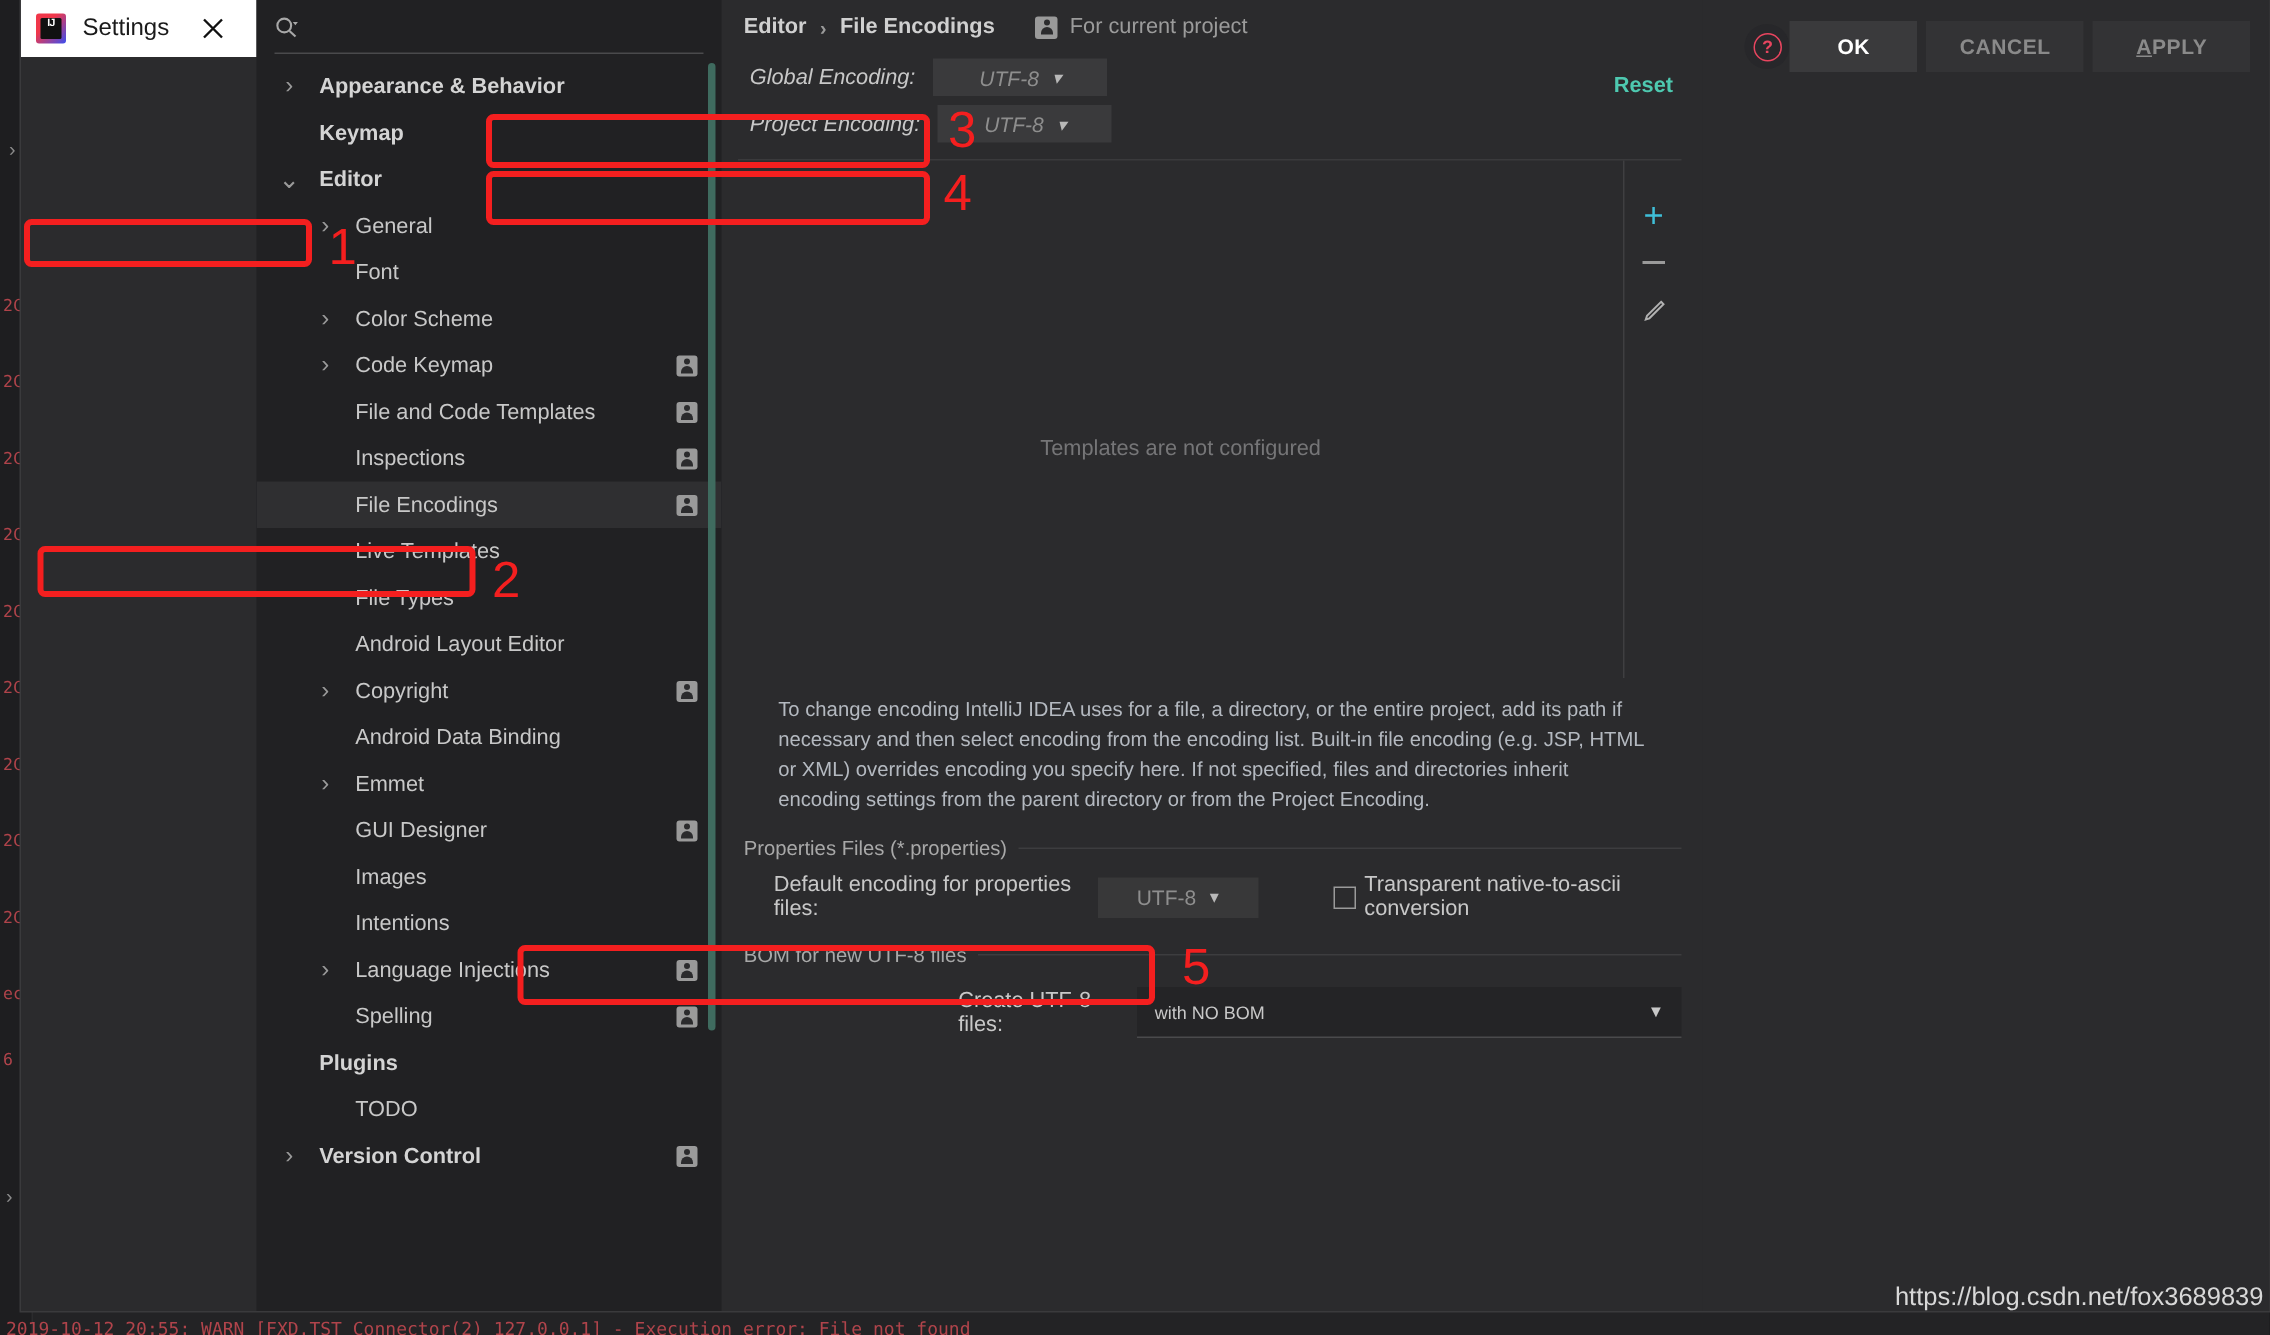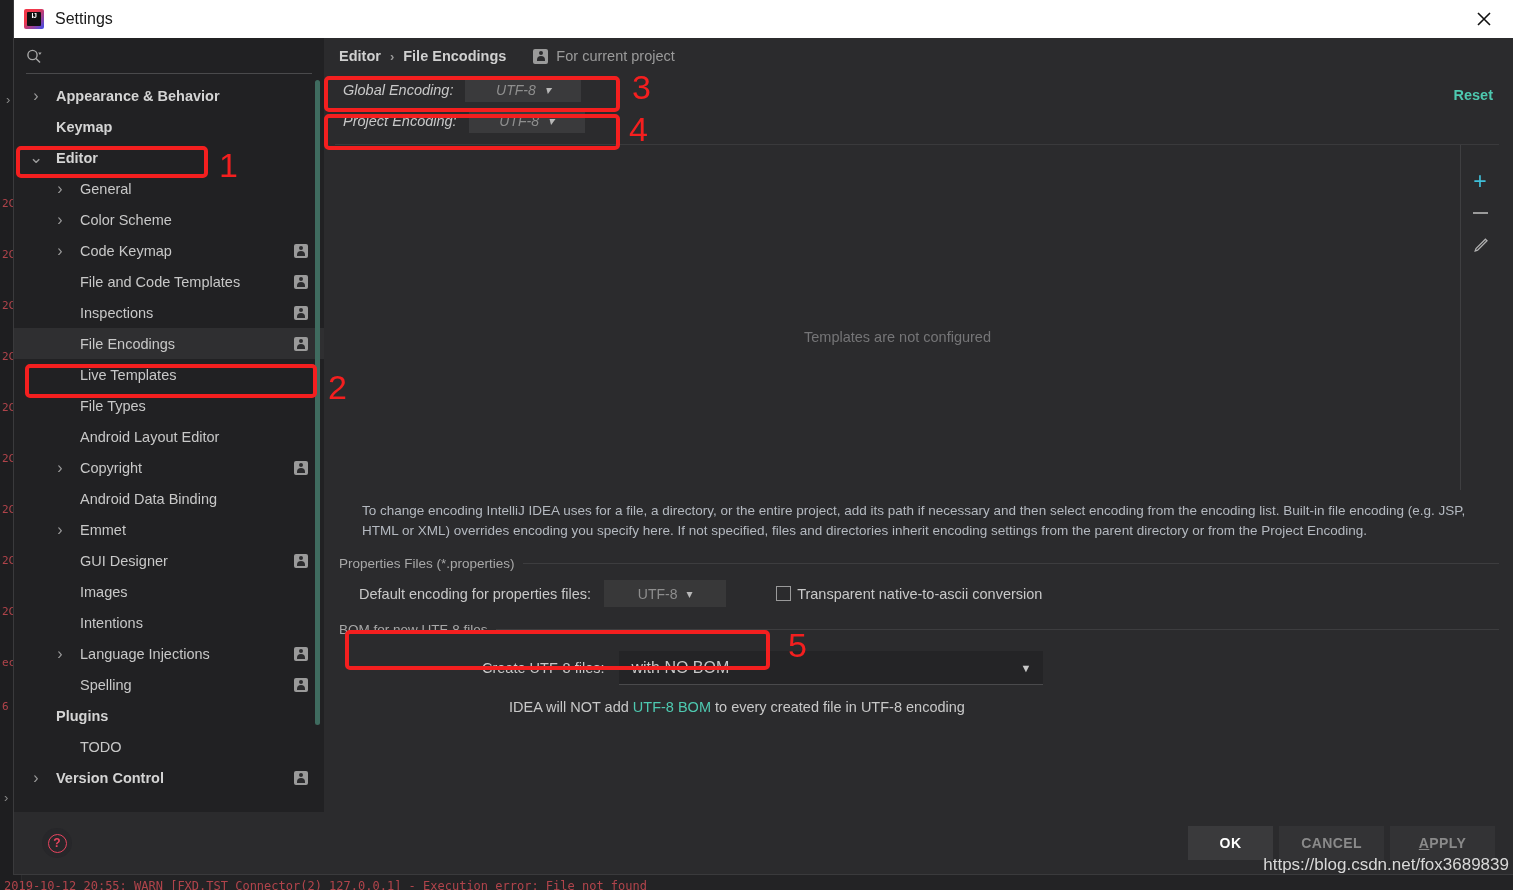--- a/index.html
+++ b/index.html
@@ -33,21 +33,21 @@
     position: absolute; color: #8a8a8a; font-size: 13px;
   }
   .bg-bottom-strip {
     position: absolute; left: 22px; bottom: 26px; right: 0; height: 1px;
     background: #2e2e30;
   }
 
   
   #settings-dialog {
     position: absolute; left: 14px; top: 0; width: 1499px; height: 874px;
-    background: #2b2b2d; display: flex; flex-direction: column;
+    background: #2b2b2d; display: flex; flex-direction: row;
     box-shadow: 0 0 0 1px #3a3a3c;
   }
 
   
   .titlebar {
     height: 38px; background: #ffffff; flex: none;
     display: flex; align-items: center; padding: 0 0 0 10px;
   }
   .ij-logo {
     width: 20px; height: 20px; flex: none; border-radius: 2px;
@@ -233,29 +233,29 @@
   .chk-row {
     margin-left: 50px; display: flex; align-items: center; gap: 6px; cursor: pointer;
   }
   .chk-box {
     width: 15px; height: 15px; border: 1px solid #9a9a9a; background: transparent;
     flex: none;
   }
   .chk-label { font-size: 14.5px; color: #c8c8c8; }
 
   .bom-row {
-    margin-top: 14px; display: flex; align-items: center; padding-left: 147px; text-align: right;
+    margin-top: 14px; display: flex; align-items: center; padding-left: 147px;
   }
   .bom-label { font-size: 14.5px; color: #c8c8c8; }
   .bom-combo {
     margin-left: 15px; width: 424px; height: 34px; background: #242426;
     border-bottom: 1px solid #4a4a4c;
     display: flex; align-items: center; padding: 0 12px; cursor: pointer;
   }
-  .bom-combo .val { font-size: 16px; color: #c8c8c8; }
+  .bom-combo .val { font-size: 12px; color: #c8c8c8; }
   .bom-combo .arw { margin-left: auto; color: #c8c8c8; font-size: 11px; }
   .bom-note {
     margin-top: 14px; padding-left: 174px; font-size: 14.5px; color: #c8c8c8;
   }
   .bom-note .hl { color: #4ec9b0; }
 
   
   .footer {
     height: 62px; flex: none; position: relative;
     display: flex; align-items: center; padding: 0 18px;
@@ -372,20 +372,23 @@
             <span class="tree-label">Keymap</span>
           </div>
           <div class="tree-item lvl0">
             <span class="tw" style="font-size: 17px; line-height: 6px;">⌄</span>
             <span class="tree-label">Editor</span>
           </div>
           <div class="tree-item lvl1">
             <span class="tw" style="font-size: 16px;">›</span>
             <span class="tree-label">General</span>
           </div>
+          <div class="tree-item lvl1 nochev">
+            <span class="tree-label">Font</span>
+          </div>
           <div class="tree-item lvl1">
             <span class="tw" style="font-size: 16px;">›</span>
             <span class="tree-label">Color Scheme</span>
           </div>
           <div class="tree-item lvl1">
             <span class="tw" style="font-size: 16px;">›</span>
             <span class="tree-label">Code Keymap</span>
             <span class="person-badge"></span>
           </div>
           <div class="tree-item lvl1 nochev">
@@ -533,23 +536,20 @@
       </div>
 
       <div class="bom-row">
         <span class="bom-label">Create UTF-8 files:</span>
         <div class="bom-combo">
           <span class="val">with NO BOM</span>
           <span class="arw">▼</span>
         </div>
       </div>
 
-      <div class="bom-note">
-        <span>IDEA will NOT add </span><span class="hl">UTF-8 BOM</span><span> to every created file in UTF-8 encoding</span>
-      </div>
 
     </div>
   </div>
 
   <div class="footer">
     <div class="help-btn">
       <span class="help-ring">?</span>
     </div>
     <div class="btn-group" id="btn-group">
         <div class="dlg-btn ok">OK</div>

